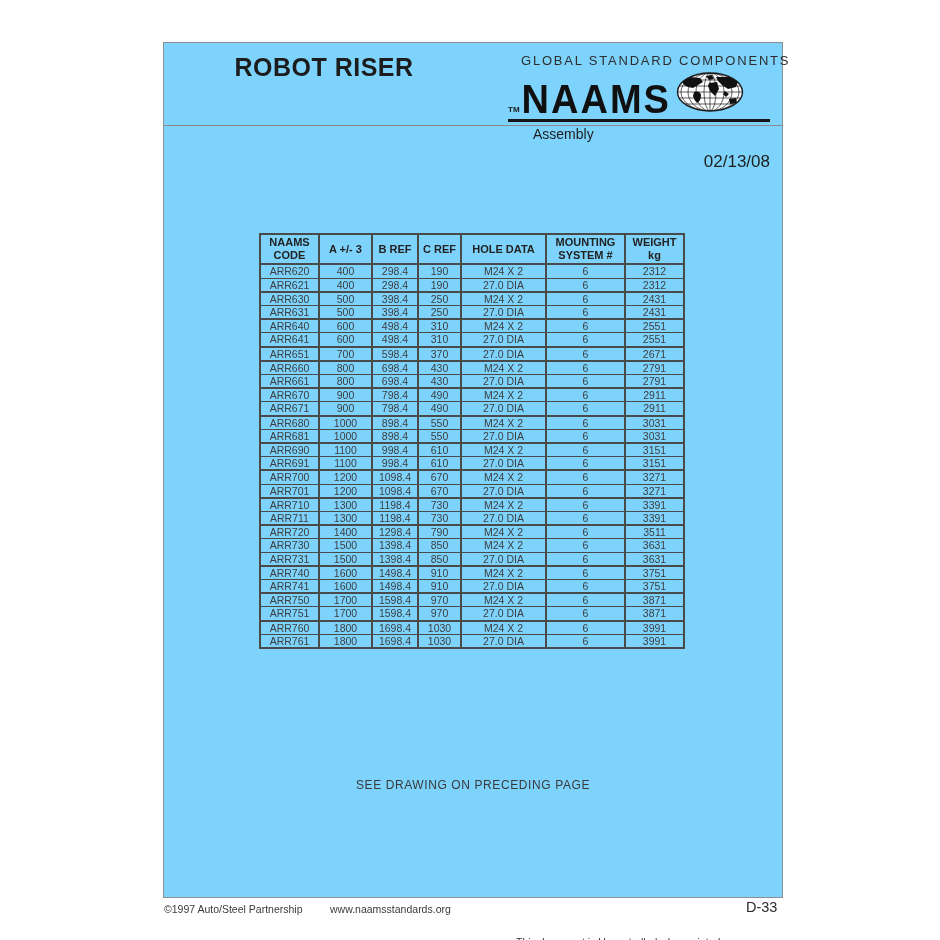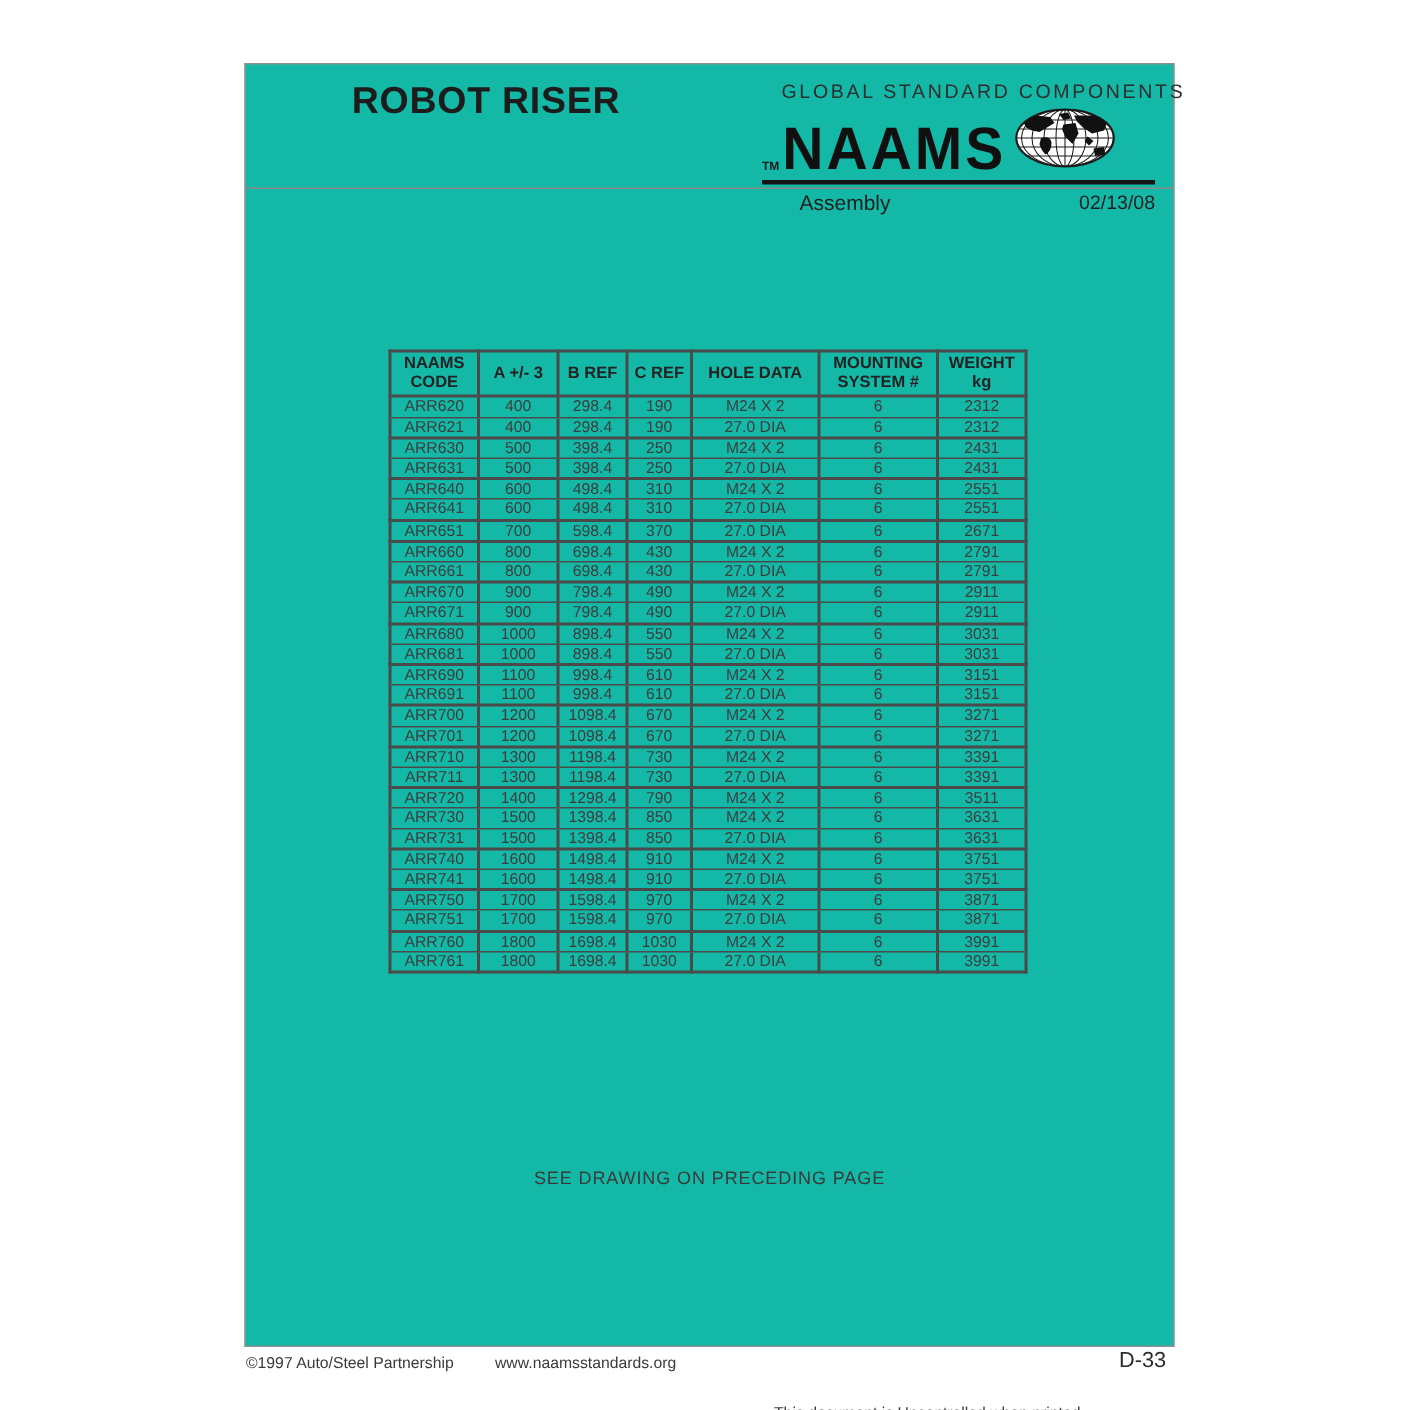--- a/index.html
+++ b/index.html
@@ -2,40 +2,40 @@
 <html><head>
 <meta charset="utf-8">
 <style>
   * { margin: 0; padding: 0; box-sizing: border-box; }
   html, body { width: 940px; height: 940px; background: #ffffff; overflow: hidden;
     font-family: "Liberation Sans", sans-serif; color: #333; }
   .canvas { position: relative; width: 940px; height: 940px; background: #fff; }
 
   
   .page { position: absolute; left: 163px; top: 42px; width: 620px; height: 856px;
-    background: #14b8a6; border: 1px solid #8f8f8f; }
+    background: #7dd3fc; border: 1px solid #8f8f8f; }
 
   
   .header { position: absolute; left: 0; top: 0; width: 100%; height: 83px;
     border-bottom: 1px solid #8a8a8a; }
   .title-block { position: absolute; left: 0; top: 10px; width: 320px; text-align: center; color: #1c1c1c; }
   .title-line1 { font-size: 25px; font-weight: bold; letter-spacing: .5px; line-height: 1.15; }
   .title-line2 { font-size: 22px; font-weight: bold; line-height: 1.3; }
 
   .logo-block { position: absolute; left: 344px; top: 10px; width: 262px; }
   .logo-tagline { font-size: 13px; letter-spacing: 1.8px; color: #2d2d2d; margin-left: 13px; white-space: nowrap; }
   .brand-row { display: flex; align-items: flex-end; margin-top: 4px; }
   .tm-mark { font-size: 8px; font-weight: bold; color: #1a1a1a; margin-right: 2px; margin-bottom: 2px; }
   .brand-name { font-size: 38px; font-weight: bold; letter-spacing: 2px; line-height: .78; color: #101010;
     transform: scaleY(1.05); transform-origin: bottom left; }
   .globe { margin-left: 5px; margin-bottom: 0; }
   .logo-rule { height: 3px; background: #151515; margin-top: 3px; }
   .logo-bottom { display: flex; justify-content: space-between; margin-top: 4px; padding-left: 13px; }
   .logo-category { font-size: 14px; color: #1e1e1e; margin-left: 12px; }
-  .logo-date { font-size: 13px; color: #1e1e1e; }
+  .logo-date { font-size: 17px; color: #1e1e1e; margin-top: 26px; }
 
   
   .spec-table { position: absolute; left: 95px; top: 190px; width: 424px;
     border-collapse: collapse; table-layout: fixed; }
   .spec-table col.c0 { width: 59px; }
   .spec-table col.c1 { width: 53px; }
   .spec-table col.c2 { width: 46px; }
   .spec-table col.c3 { width: 43px; }
   .spec-table col.c4 { width: 85px; }
   .spec-table col.c5 { width: 79px; }

